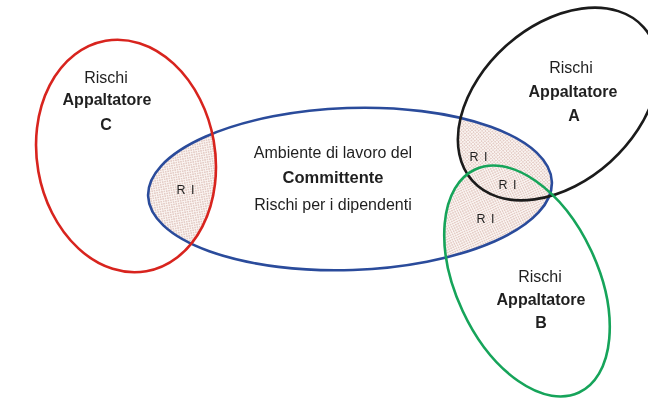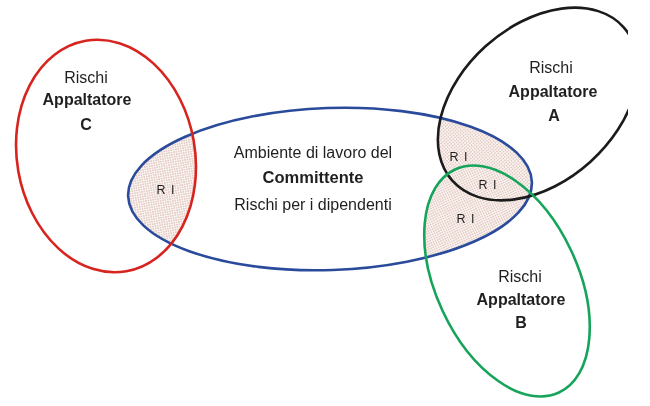--- a/index.html
+++ b/index.html
@@ -7,20 +7,21 @@
     padding: 0;
     background: #ffffff;
     font-family: "Liberation Sans", sans-serif;
   }
   .stage {
     position: relative;
     width: 628px;
     height: 406px;
     background: #ffffff;
     overflow: hidden;
+    padding-left: 20px;
   }
   svg text {
     fill: #1f1f1f;
     font-family: "Liberation Sans", sans-serif;
   }
   .lbl   { font-size: 16px; }
   .lbl-b { font-size: 16px; font-weight: bold; }
   .ctr   { font-size: 16px; }
   .ctr-b { font-size: 16.5px; font-weight: bold; }
   .ri    { font-size: 12.5px; letter-spacing: 1px; }

